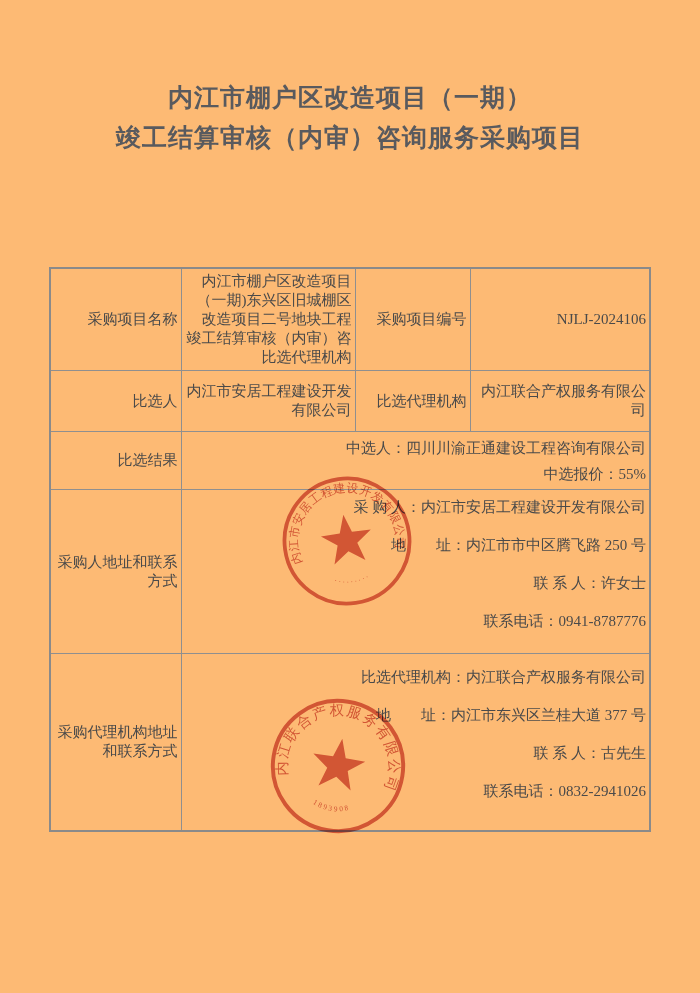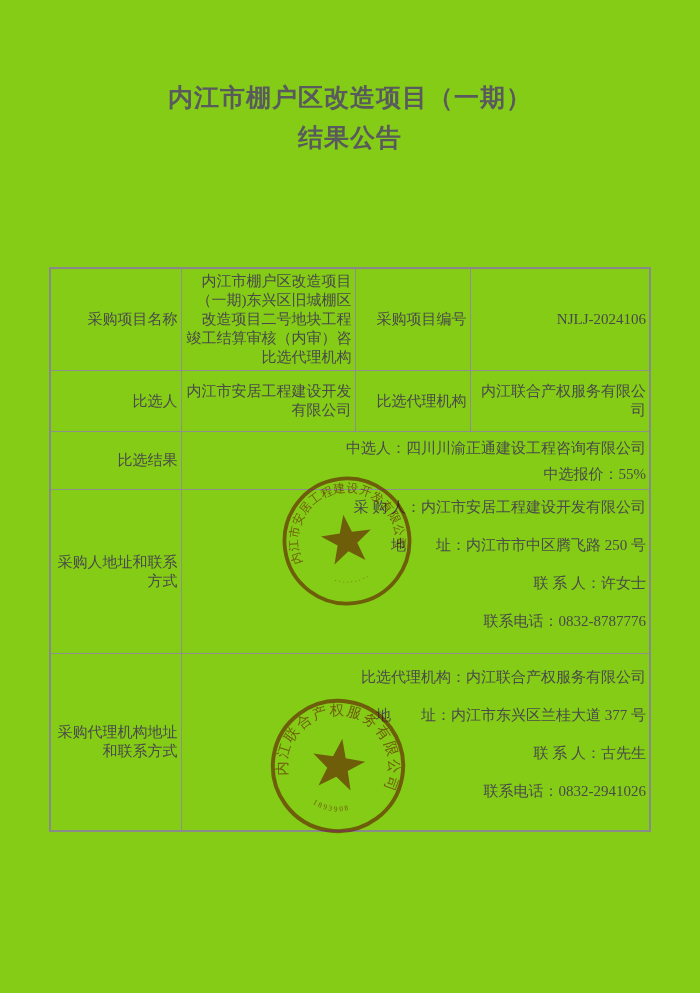--- a/index.html
+++ b/index.html
@@ -5,21 +5,21 @@
   html,body{margin:0;padding:0;}
   body{
     width:700px;height:993px;
     background:#f7f7f5;
     font-family:"Liberation Serif","DejaVu Serif",serif;
     position:relative;
     overflow:hidden;
   }
   .page{
     position:absolute;inset:0;
-    background:#84cc16;
+    background:#fdba74;
     padding-left:20px;
   }
   
   .title-block{
     position:absolute;
     left:0;right:0;top:78px;
     text-align:center;
     color:#595a5e;
     font-weight:bold;
     font-size:25px;
@@ -85,21 +85,21 @@
   .stamp-ink{fill:none;stroke:#c9524d;}
   .stamp-text{fill:#c9524d;}
 </style>
 </head>
 <body>
 
 <div class="page">
 
   <div class="title-block">
     <div>内江市棚户区改造项目（一期）</div>
-    <div>结果公告</div>
+    <div>竣工结算审核（内审）咨询服务采购项目</div>
   </div>
 
   <table class="doc">
     <colgroup>
       <col style="width:131px">
         <col style="width:174px">
         <col style="width:115px">
         <col style="width:180px">
     </colgroup>
     <tbody>
@@ -127,21 +127,21 @@
         <div class="result-line">中选人：四川川渝正通建设工程咨询有限公司</div>
         <div class="result-line">中选报价：55%</div>
       </td>
     </tr>
     <tr class="r5">
       <td>采购人地址和联系方式</td>
       <td class="left-block" colspan="3">
         <div class="contact-line">采 购 人：内江市安居工程建设开发有限公司</div>
         <div class="contact-line">地　　址：内江市市中区腾飞路 250 号</div>
         <div class="contact-line">联 系 人：许女士</div>
-        <div class="contact-line">联系电话：0832-8787776</div>
+        <div class="contact-line">联系电话：0941-8787776</div>
       </td>
     </tr>
     <tr class="r6">
       <td>采购代理机构地址和联系方式</td>
       <td class="left-block" colspan="3">
         <div class="contact-line">比选代理机构：内江联合产权服务有限公司</div>
         <div class="contact-line">地　　址：内江市东兴区兰桂大道 377 号</div>
         <div class="contact-line">联 系 人：古先生</div>
         <div class="contact-line">联系电话：0832-2941026</div>
       </td>

